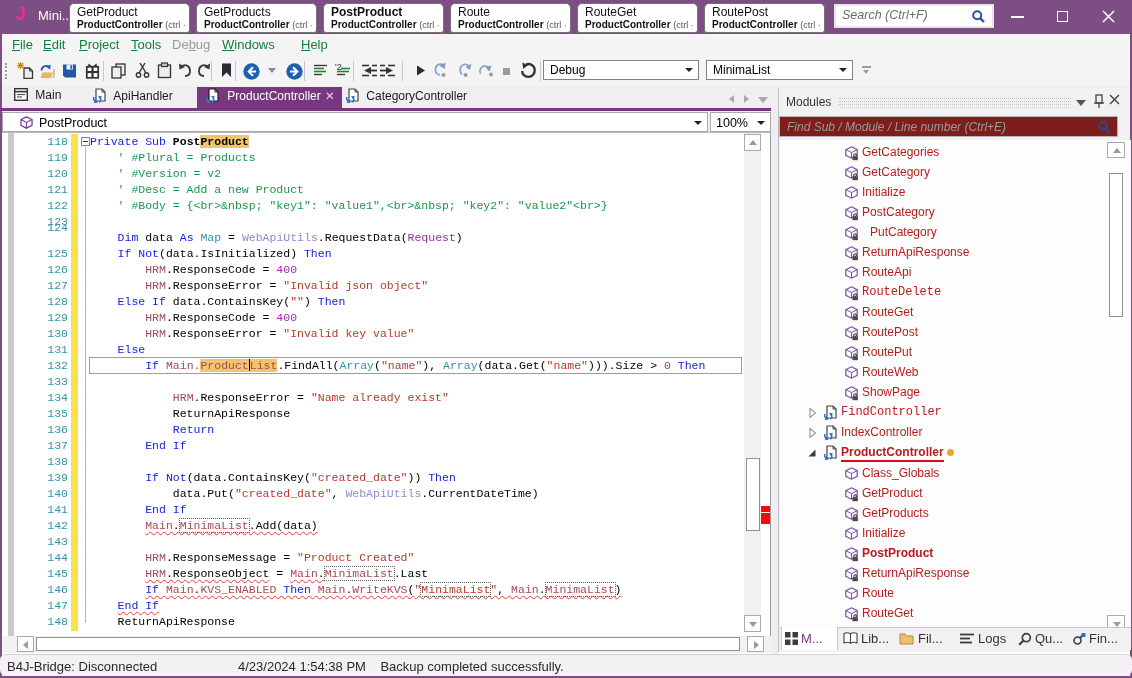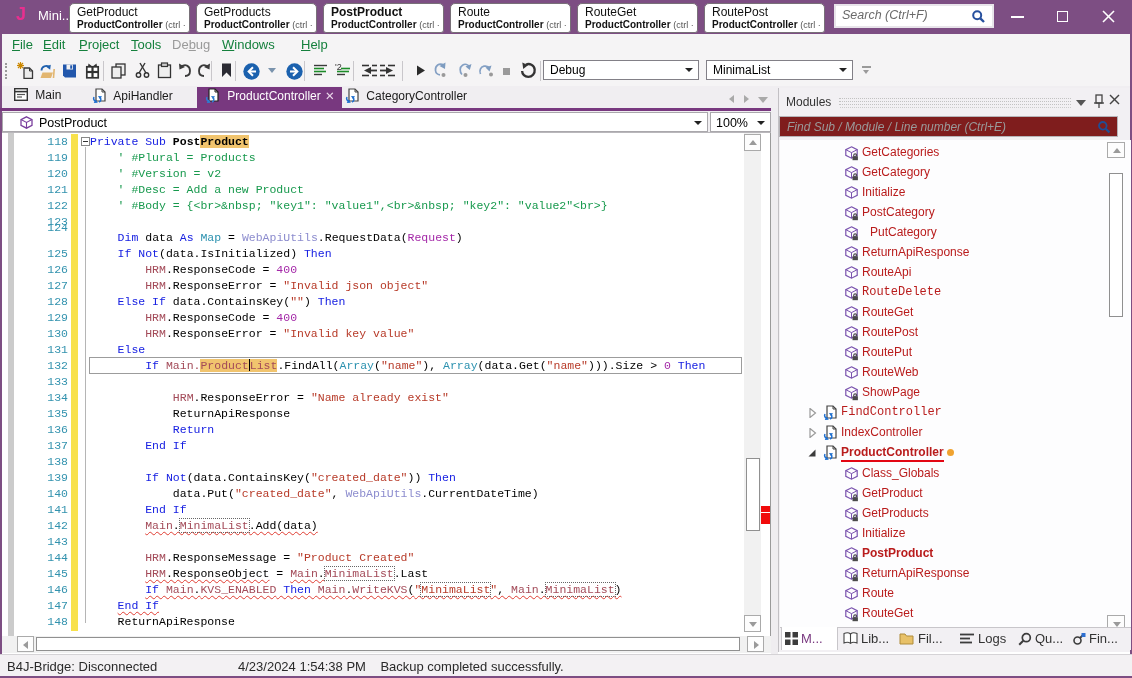--- a/index.html
+++ b/index.html
@@ -58,21 +58,21 @@
   .caret { display:inline-block; width:0; height:12px; border-left:1px solid #000; vertical-align:-2px; }
 
   
   .sbtrack { position:absolute; background:#f1f1f1; }
   .sbbox { position:absolute; background:#fdfdfd; border:1px solid #aaa; }
   .sbthumb { position:absolute; background:#fff; border:1px solid #909090; }
   .sbarr { position:absolute; width:0; height:0; }
 
   
   #statusbar { left:0; top:654px; width:1132px; height:22px; background:#f3f1f3; border-top:1px solid #d5d3d6;
-               font-size:13px; color:#2a2a2a; }
+               font-size:13px; color:#2a2a2a;border-radius:6px; }
 
   
   #rpanel { left:778px; top:88px; width:352px; height:564px; background:#f2f0f3; border-left:1px solid #c2c0c4; }
   .titem { position:absolute; font-size:12px; color:#b91c1c; white-space:nowrap; }
 </style>
 </head>
 <body>
 
 <div class="abs" style="left:0;top:0;width:2px;height:678px;background:#7d4e83"></div>
 <div class="abs" style="left:1130px;top:0;width:2px;height:678px;background:#7d4e83"></div>

